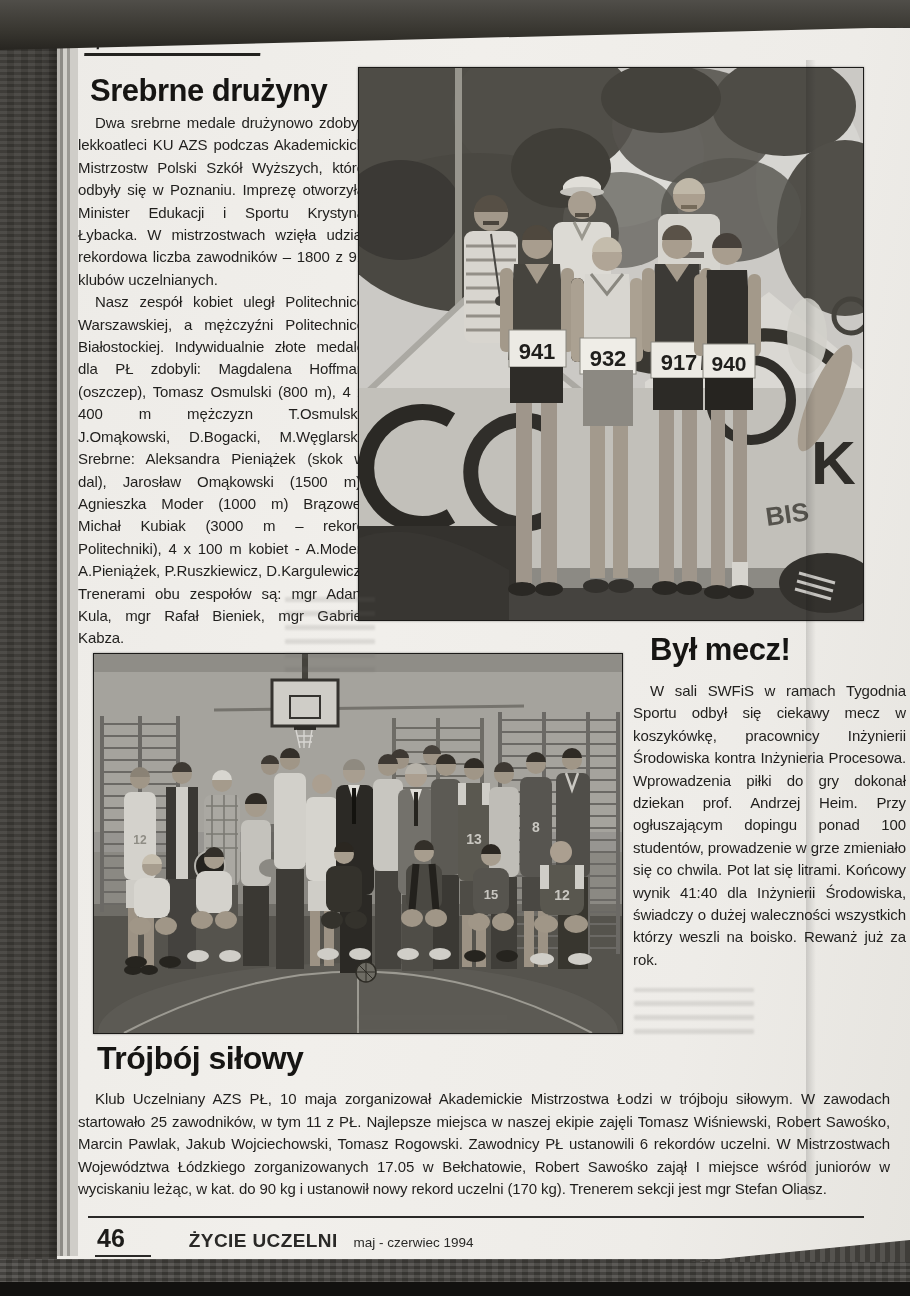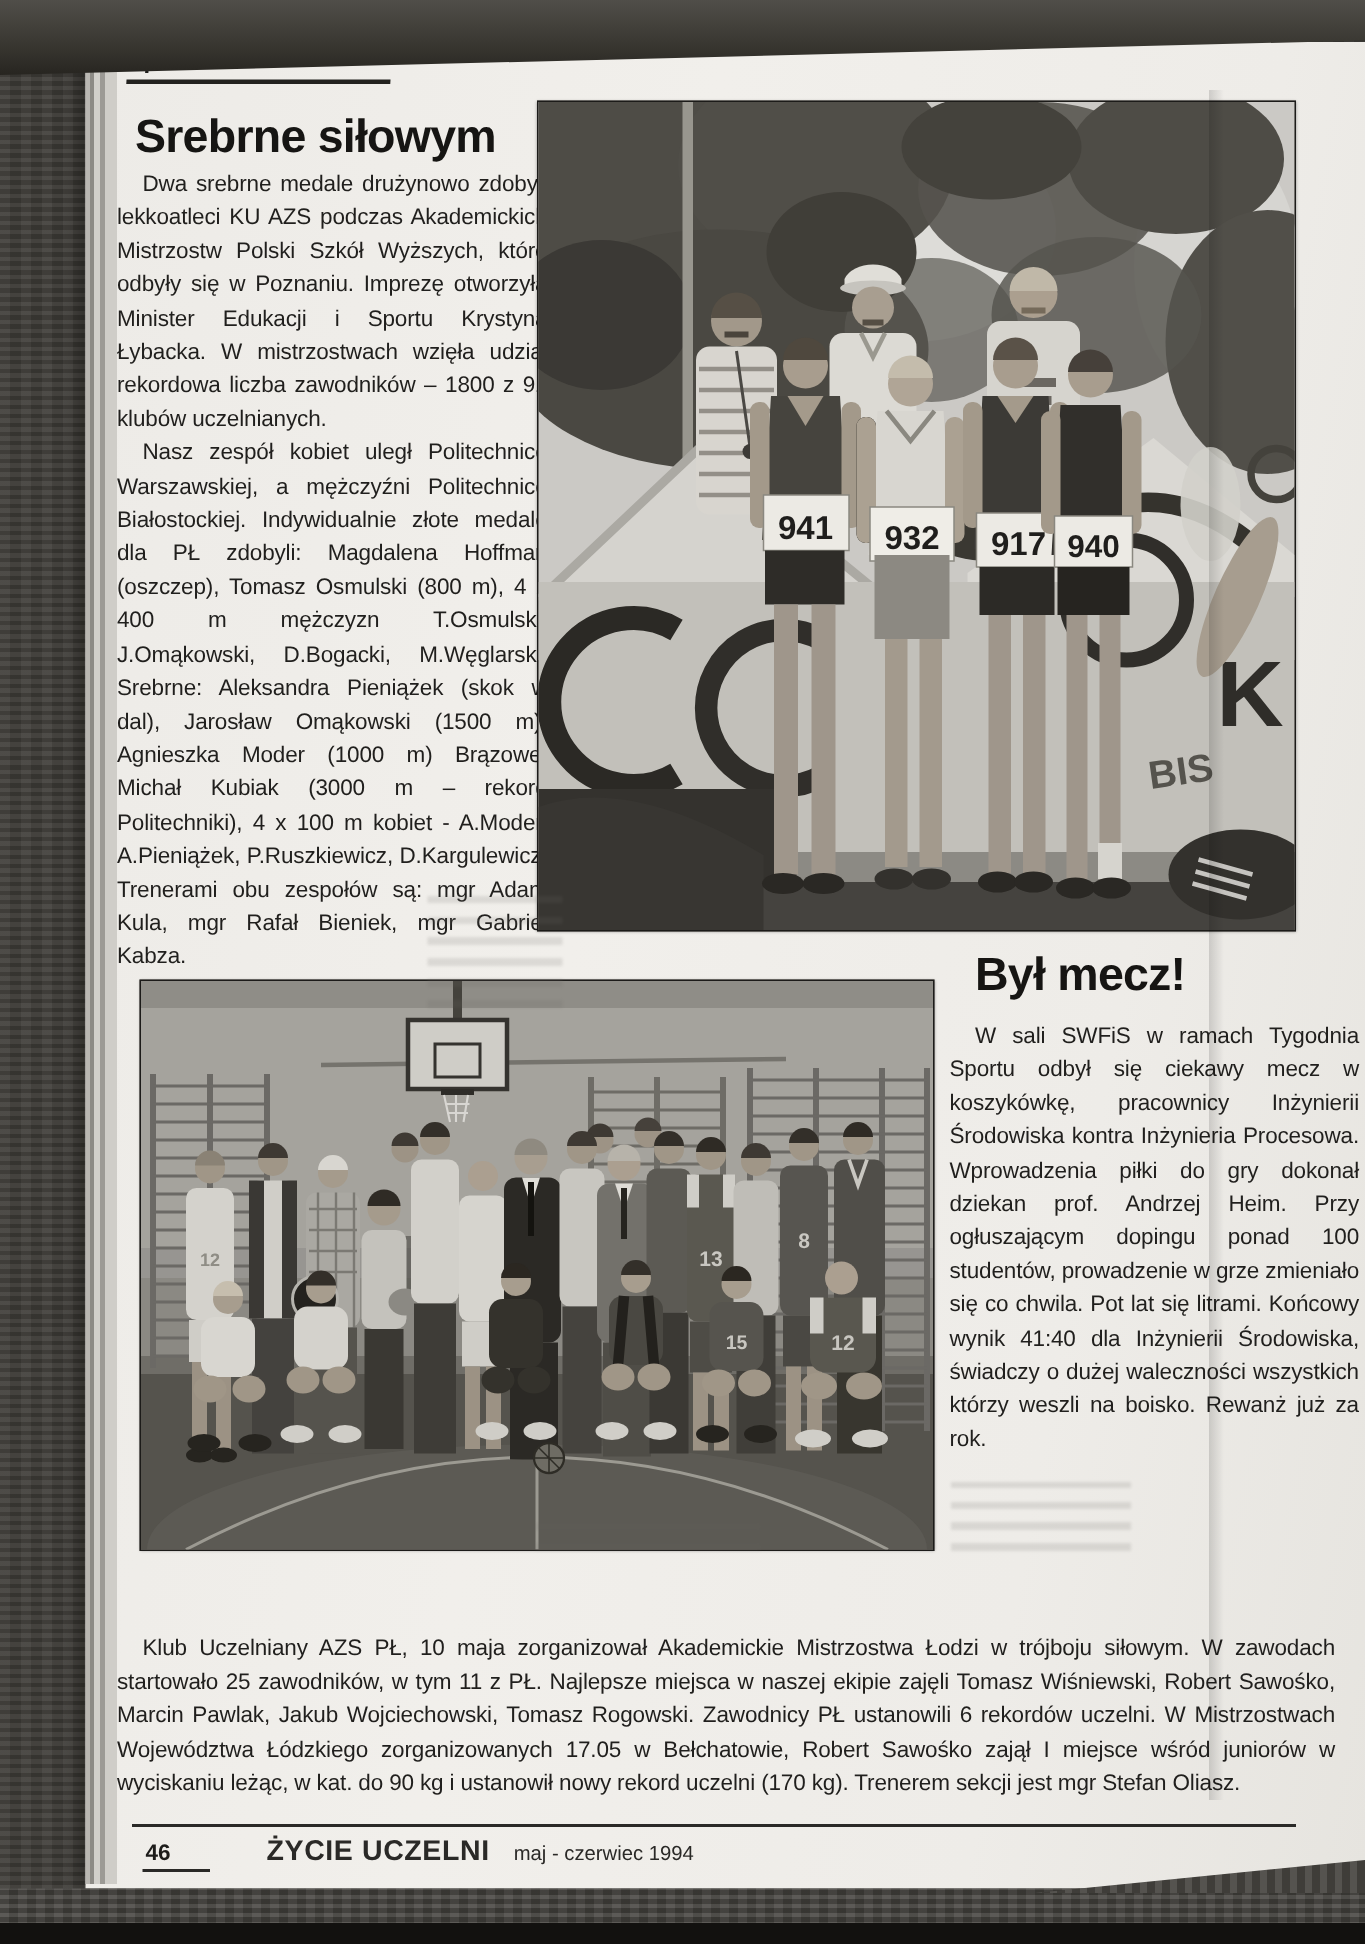--- a/index.html
+++ b/index.html
@@ -43,40 +43,40 @@
              font-size:15px;line-height:22.4px;letter-spacing:-.1px;color:#201f1d;}
   .col-tri p{line-height:22.6px;}
 
   .photo{position:absolute;border:1px solid #1c1b19;background:#8c8a84;box-shadow:0 0 2px rgba(0,0,0,.4);}
   .photo-athletes{left:301px;top:39px;width:504px;height:552px;}
   .photo-gym{left:36px;top:625px;width:528px;height:379px;}
   .photo svg{display:block;width:100%;height:100%;}
 
   .rule{position:absolute;left:31px;top:1188px;width:776px;height:2px;background:#2a2927;}
   .footer{position:absolute;left:38px;top:1196px;display:flex;align-items:baseline;gap:38px;}
-  .pageno{font-size:15px;font-weight:bold;border-bottom:2px solid #2a2927;padding:0 26px 2px 2px;}
+  .pageno{font-size:25px;font-weight:bold;border-bottom:2px solid #2a2927;padding:0 26px 2px 2px;}
   .mag{font-size:19px;font-weight:bold;letter-spacing:.4px;color:#2a2927;}
   .issue{font-size:13.5px;color:#2a2927;margin-left:-22px;}
 
   .bleed{position:absolute;opacity:.16;filter:blur(1px);
          background:repeating-linear-gradient(0deg,#6b6965 0 5px,transparent 5px 14px);}
   .bleed1{left:228px;top:566px;width:90px;height:78px;}
   .bleed2{left:577px;top:960px;width:120px;height:46px;}
   .bleed3{left:300px;top:986px;width:150px;height:20px;opacity:.1;}
 </style>
 </head>
 <body>
 
 <div class="stage">
 
   <div class="page">
 
     <div class="kicker">Sport</div>
 
-    <h1 class="h-silver">Srebrne siłowym</h1>
+    <h1 class="h-silver">Srebrne drużyny</h1>
     <div class="col-silver article">
       <p>Dwa srebrne medale drużynowo zdobyli lekkoatleci KU AZS podczas Akademickich Mistrzostw Polski Szkół Wyższych, które odbyły się w Poznaniu. Imprezę otworzyła Minister Edukacji i Sportu Krystyna Łybacka. W mistrzostwach wzięła udział rekordowa liczba zawodników – 1800 z 91 klubów uczelnianych.</p>
       <p>Nasz zespół kobiet uległ Politechnice Warszawskiej, a mężczyźni Politechnice Białostockiej. Indywidualnie złote medale dla PŁ zdobyli: Magdalena Hoffman (oszczep), Tomasz Osmulski (800 m), 4 x 400 m mężczyzn T.Osmulski, J.Omąkowski, D.Bogacki, M.Węglarski. Srebrne: Aleksandra Pieniążek (skok w dal), Jarosław Omąkowski (1500 m), Agnieszka Moder (1000 m) Brązowe: Michał Kubiak (3000 m – rekord Politechniki), 4 x 100 m kobiet - A.Moder, A.Pieniążek, P.Ruszkiewicz, D.Kargulewicz. Trenerami obu zespołów są: mgr Adam Kula, mgr Rafał Bieniek, mgr Gabriel Kabza.</p>
     </div>
 
     <div class="photo photo-athletes">
       <svg viewBox="0 0 504 552">
 
         <rect x="0" y="0" width="504" height="330" fill="#cbc9c5"></rect>
         <ellipse cx="250" cy="85" rx="95" ry="75" fill="#dddcd8"></ellipse>
@@ -428,20 +428,21 @@
           <ellipse cx="448" cy="305" rx="12" ry="6" fill="#d0cec8"></ellipse>
             <ellipse cx="486" cy="305" rx="12" ry="6" fill="#d0cec8"></ellipse>
         </g>
         <g>
           <circle cx="272" cy="318" r="10" fill="#6e6c64" stroke="#2e2c26" stroke-width="1.5"></circle>
           <path d="M262,318 h20 M272,308 v20 M265,311 q7,7 14,14" stroke="#2e2c26" stroke-width="1" fill="none"></path>
         </g>
       </svg>
     </div>
 
+    <h2 class="h-tri">Trójbój siłowy</h2>
     <div class="col-tri article">
       <p>Klub Uczelniany AZS PŁ, 10 maja zorganizował Akademickie Mistrzostwa Łodzi w trójboju siłowym. W zawodach startowało 25 zawodników, w tym 11 z PŁ. Najlepsze miejsca w naszej ekipie zajęli Tomasz Wiśniewski, Robert Sawośko, Marcin Pawlak, Jakub Wojciechowski, Tomasz Rogowski. Zawodnicy PŁ ustanowili 6 rekordów uczelni. W Mistrzostwach Województwa Łódzkiego zorganizowanych 17.05 w Bełchatowie, Robert Sawośko zajął I miejsce wśród juniorów w wyciskaniu leżąc, w kat. do 90 kg i ustanowił nowy rekord uczelni (170 kg). Trenerem sekcji jest mgr Stefan Oliasz.</p>
     </div>
 
     <div class="rule"></div>
     <div class="footer">
       <span class="pageno">46</span>
       <span class="mag">ŻYCIE UCZELNI</span>
       <span class="issue">maj - czerwiec 1994</span>
     </div>

